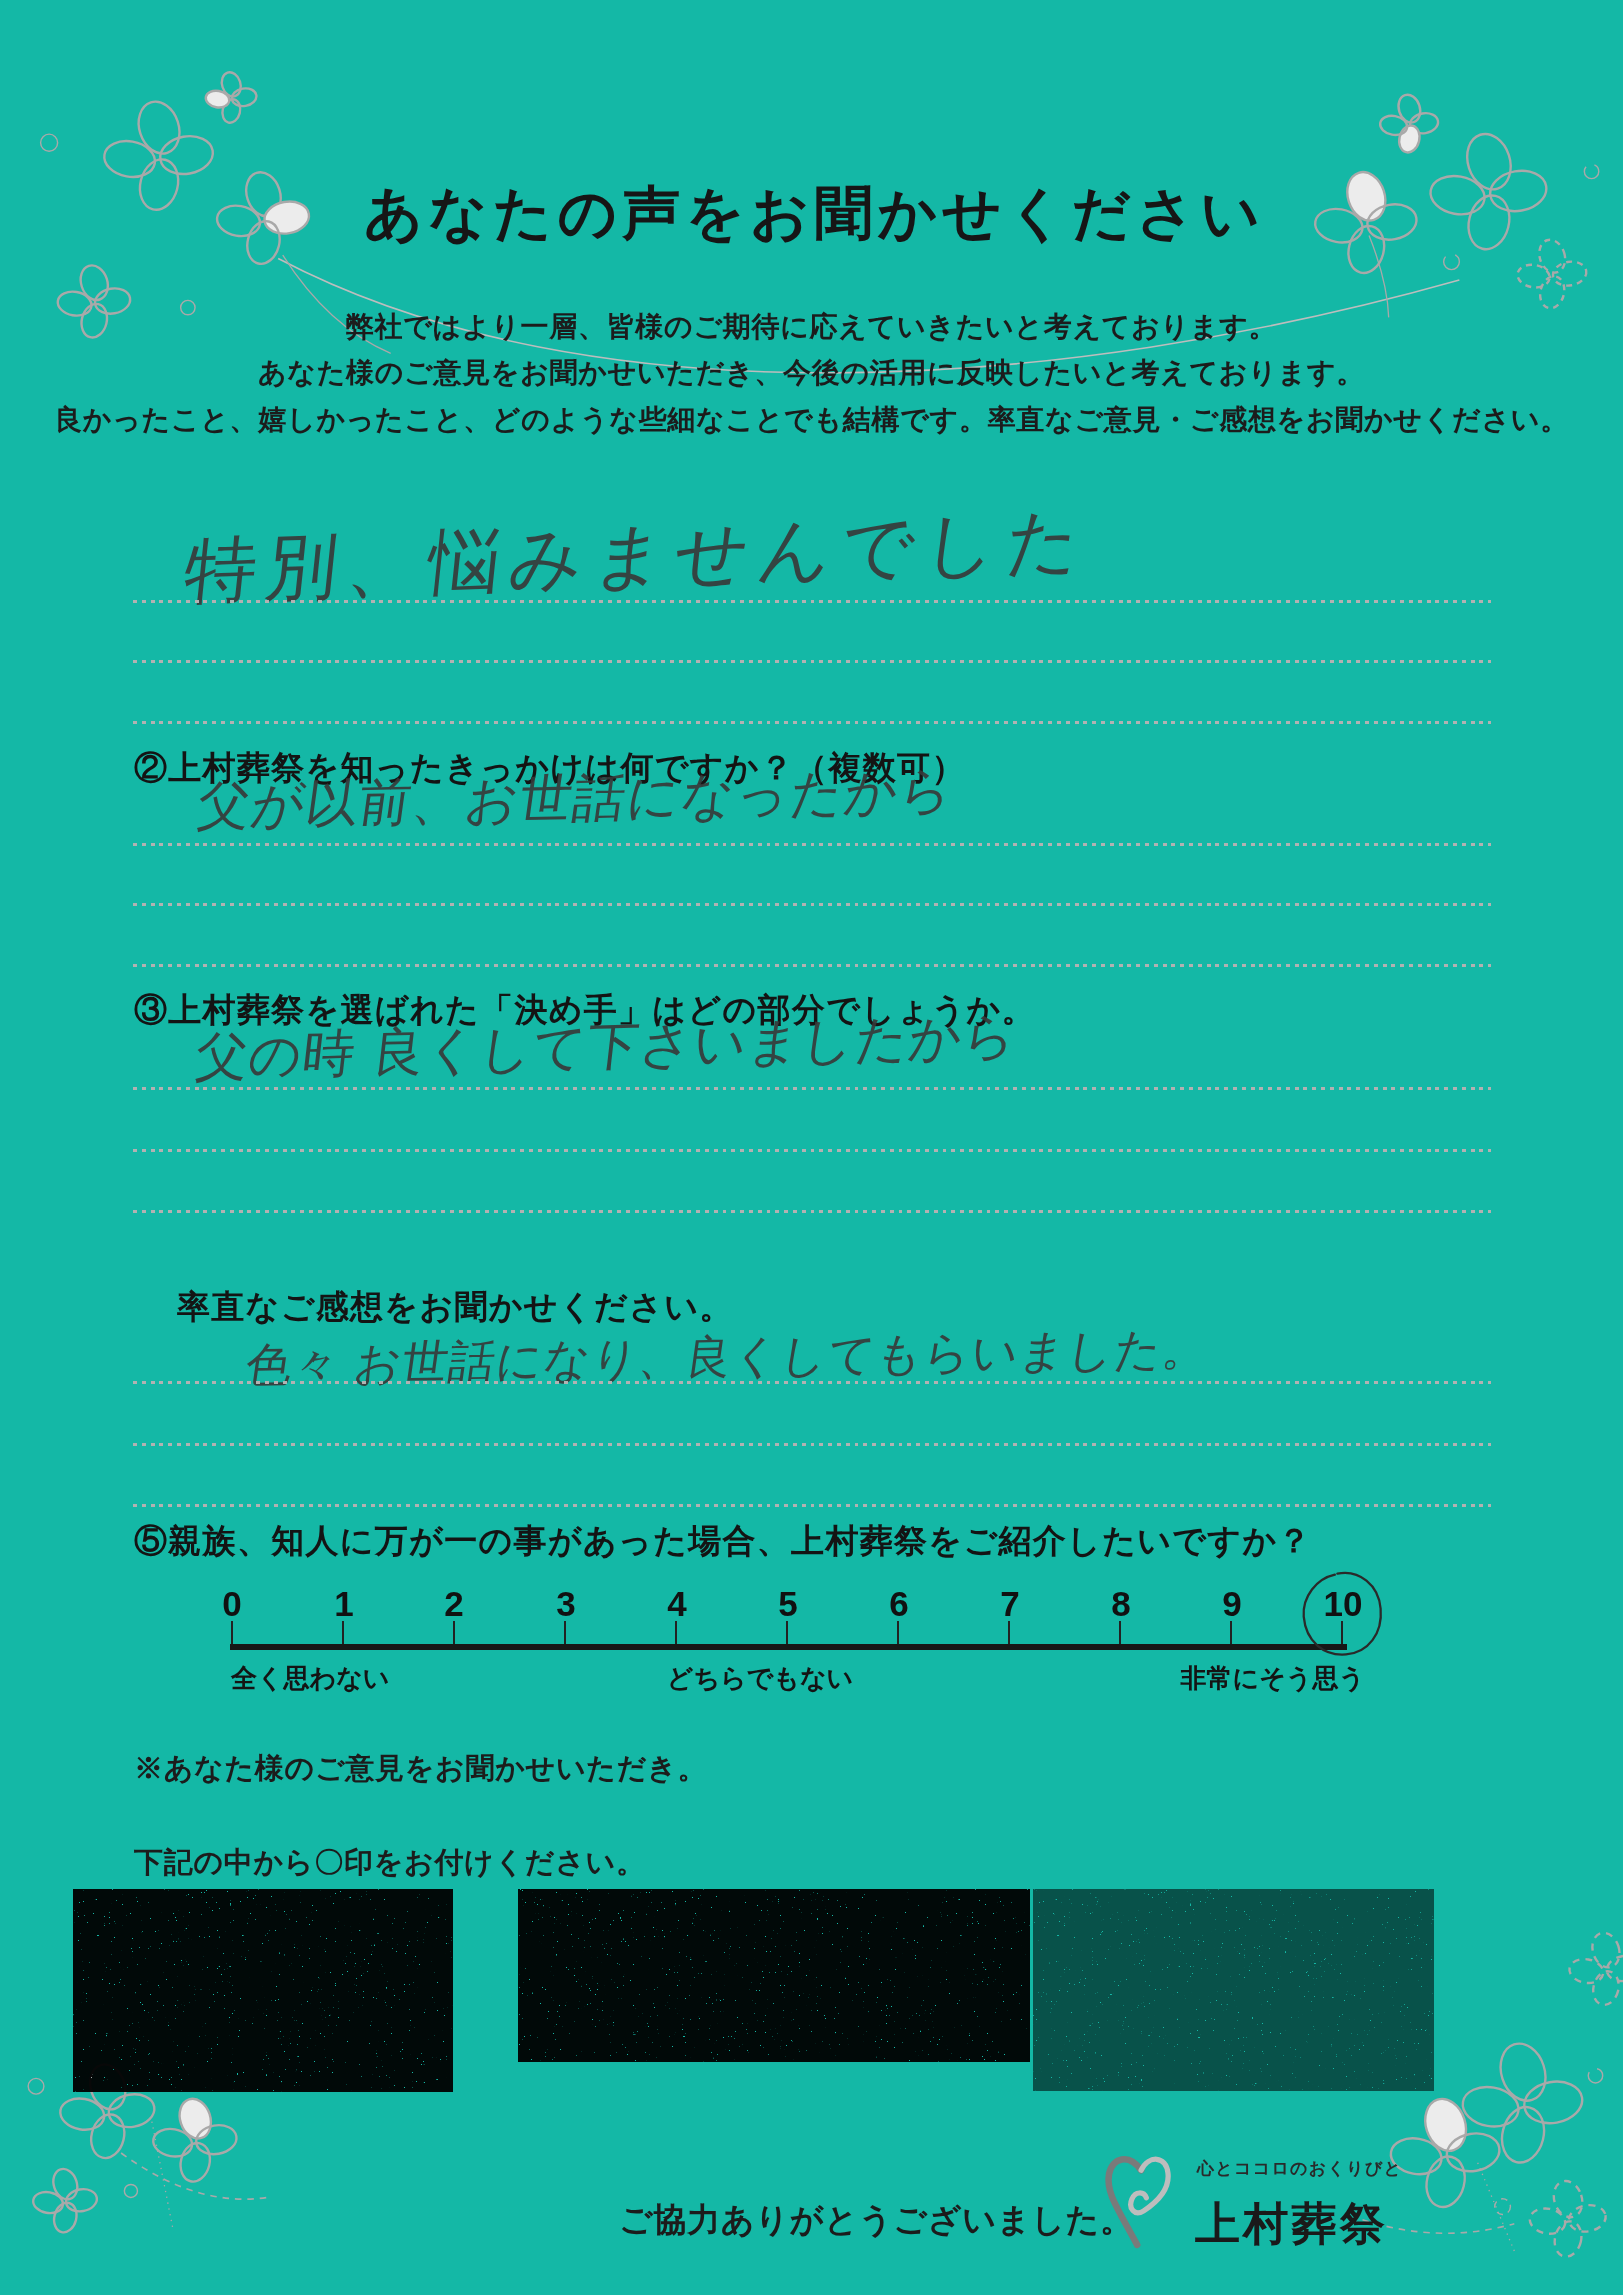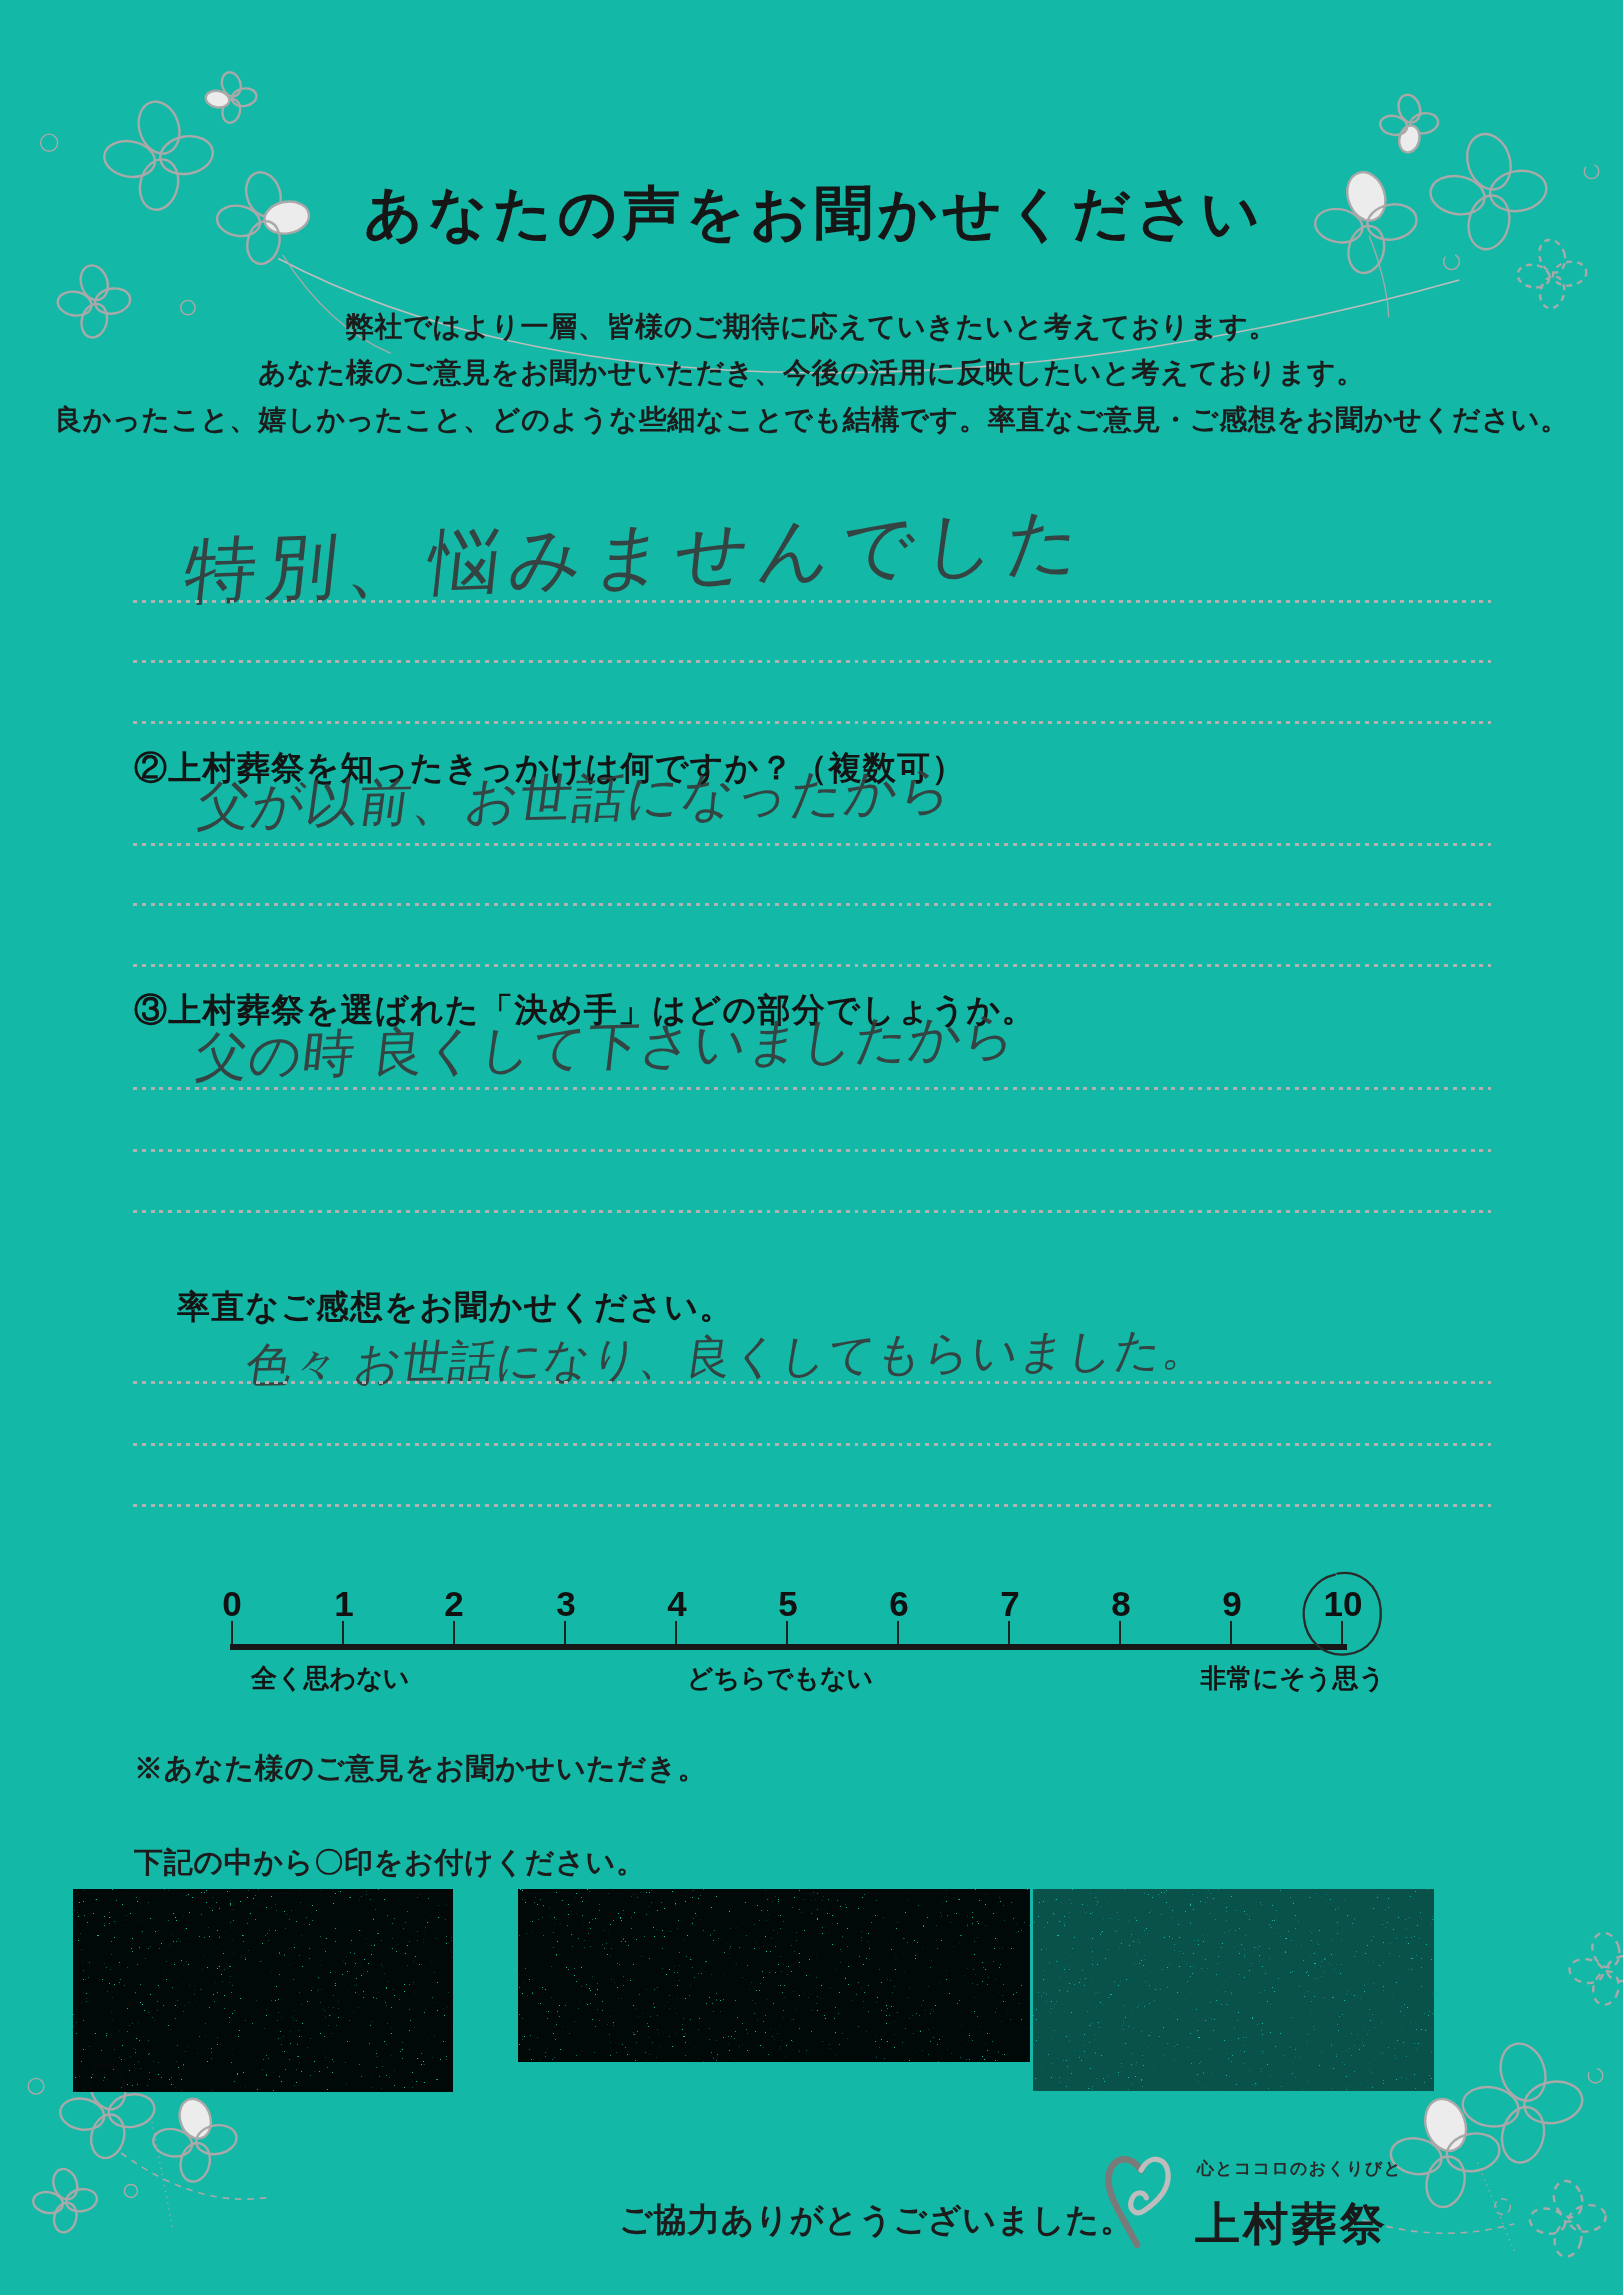--- a/index.html
+++ b/index.html
@@ -21,21 +21,21 @@
   .a2{left:198px;top:772px;font-size:52px;letter-spacing:1.3px;transform:rotate(-1.2deg) skewX(-9deg);}
   .a3{left:196px;top:1023px;font-size:52px;letter-spacing:0.7px;transform:rotate(-1.5deg) skewX(-8deg);}
   .a4{left:246px;top:1335px;font-size:46px;letter-spacing:0.7px;transform:rotate(-1deg) skewX(-9deg);}
   .sn{top:1584px;font-size:35px;font-weight:700;transform:translateX(-50%);color:#111;}
   .n0{left:232px}.n1{left:344px}.n2{left:454px}.n3{left:566px}.n4{left:677px}.n5{left:788px}
   .n6{left:899px}.n7{left:1010px}.n8{left:1121px}.n9{left:1232px}.n10{left:1343px}
   .ticks{left:231px;top:1621px;width:1115px;height:25px;
          background:repeating-linear-gradient(90deg,#222 0 2px,transparent 2px 111px);}
   .sline{left:230px;top:1644px;width:1117px;height:5.9px;background:#171717;}
   .c10{left:1297px;top:1568px;}
-  .sl{top:1661px;font-size:26px;font-weight:700;white-space:nowrap;color:#141414;margin-left:20px;}
+  .sl{top:1661px;font-size:26px;font-weight:700;white-space:nowrap;color:#141414;}
   .sll{left:231px}
   .slm{left:760px;transform:translateX(-50%)}
   .slr{left:1365px;transform:translateX(-100%)}
   .note{left:134px;font-size:29px;font-weight:700;letter-spacing:0.7px;white-space:nowrap;}
   .nt1{top:1749px}.nt2{top:1796px}.nt3{top:1843px}
   .noise{pointer-events:none;}
   .thanks{left:619px;top:2198px;font-size:33px;font-weight:700;letter-spacing:0.7px;white-space:nowrap;}
   .tagline{left:1197px;top:2157px;font-size:17px;font-weight:700;letter-spacing:1.3px;white-space:nowrap;color:#2a2a2a;}
   .brand{left:1195px;top:2194px;font-size:45px;font-weight:700;letter-spacing:3.3px;white-space:nowrap;color:#1a1a1a;}
 </style>
@@ -117,20 +117,21 @@
   <div class="abs dotline" style="top:1087px"></div>
   <div class="abs dotline" style="top:1149px"></div>
   <div class="abs dotline" style="top:1210px"></div>
 
   <div class="abs q-label q4b">率直なご感想をお聞かせください。</div>
   <div class="abs hand a4">色々 お世話になり、良くしてもらいました。</div>
   <div class="abs dotline" style="top:1381px"></div>
   <div class="abs dotline" style="top:1443px"></div>
   <div class="abs dotline" style="top:1504px"></div>
 
+  <div class="abs q-label q5">⑤親族、知人に万が一の事があった場合、上村葬祭をご紹介したいですか？</div>
   <div>
     <span class="abs sn n0">0</span>
     <span class="abs sn n1">1</span>
     <span class="abs sn n2">2</span>
     <span class="abs sn n3">3</span>
     <span class="abs sn n4">4</span>
     <span class="abs sn n5">5</span>
     <span class="abs sn n6">6</span>
     <span class="abs sn n7">7</span>
     <span class="abs sn n8">8</span>

